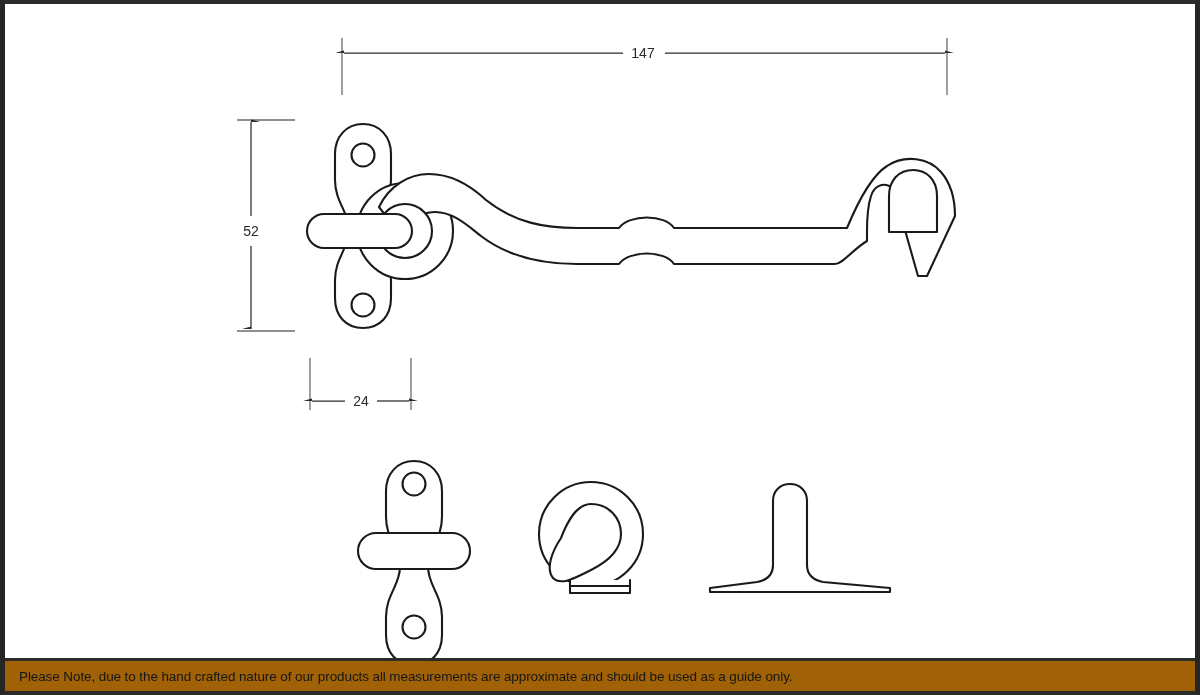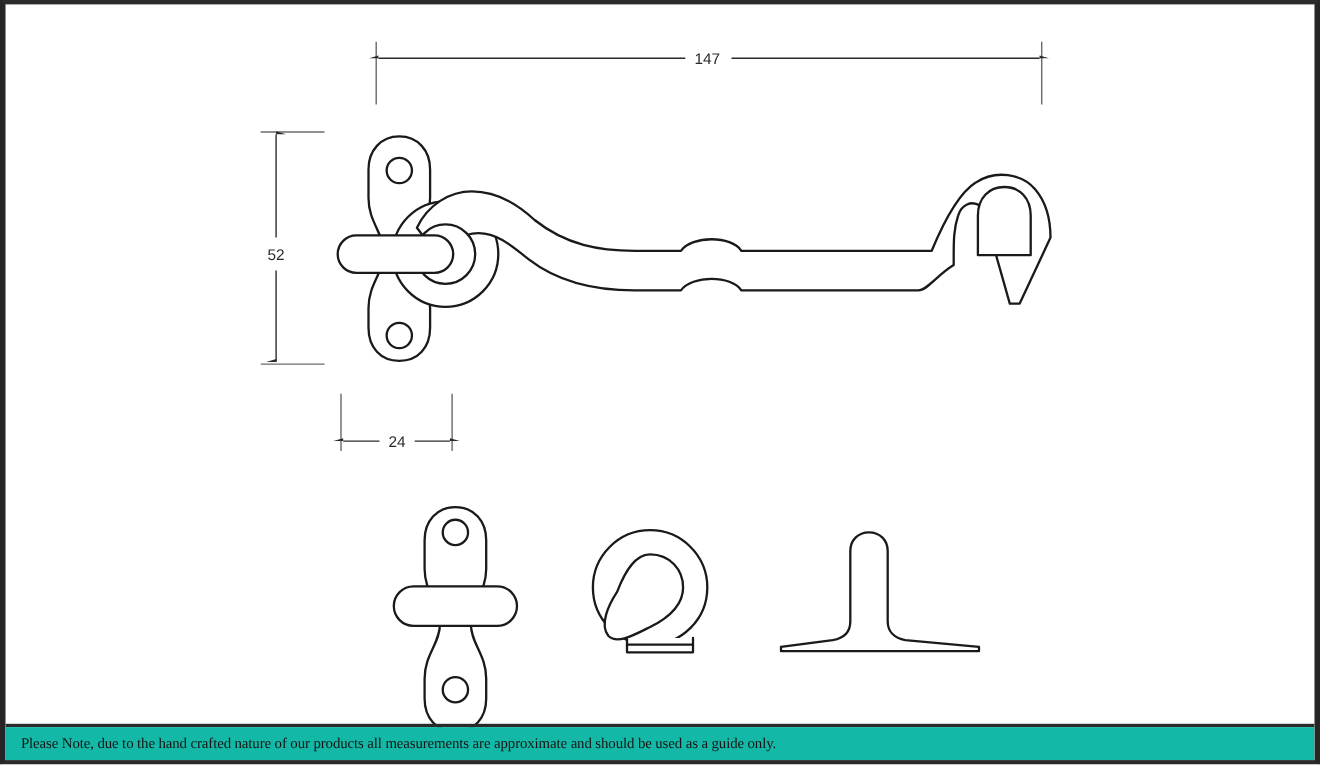--- a/index.html
+++ b/index.html
@@ -41,24 +41,23 @@
     top: 654px;
     height: 3px;
     background: #2b2b2b;
   }
   #note-bar {
     position: absolute;
     left: 0;
     right: 0;
     top: 657px;
     bottom: 0;
-    background: #14b8a6;
+    background: #a16207;
     display: flex;
     align-items: center;
-    font-family: Liberation Serif, serif;
   }
   #note-text {
     padding-left: 14px;
     font-size: 13.5px;
     color: #161616;
     letter-spacing: -0.1px;
     white-space: nowrap;
   }
   .dim-label {
     font-family: "Liberation Sans", sans-serif;

